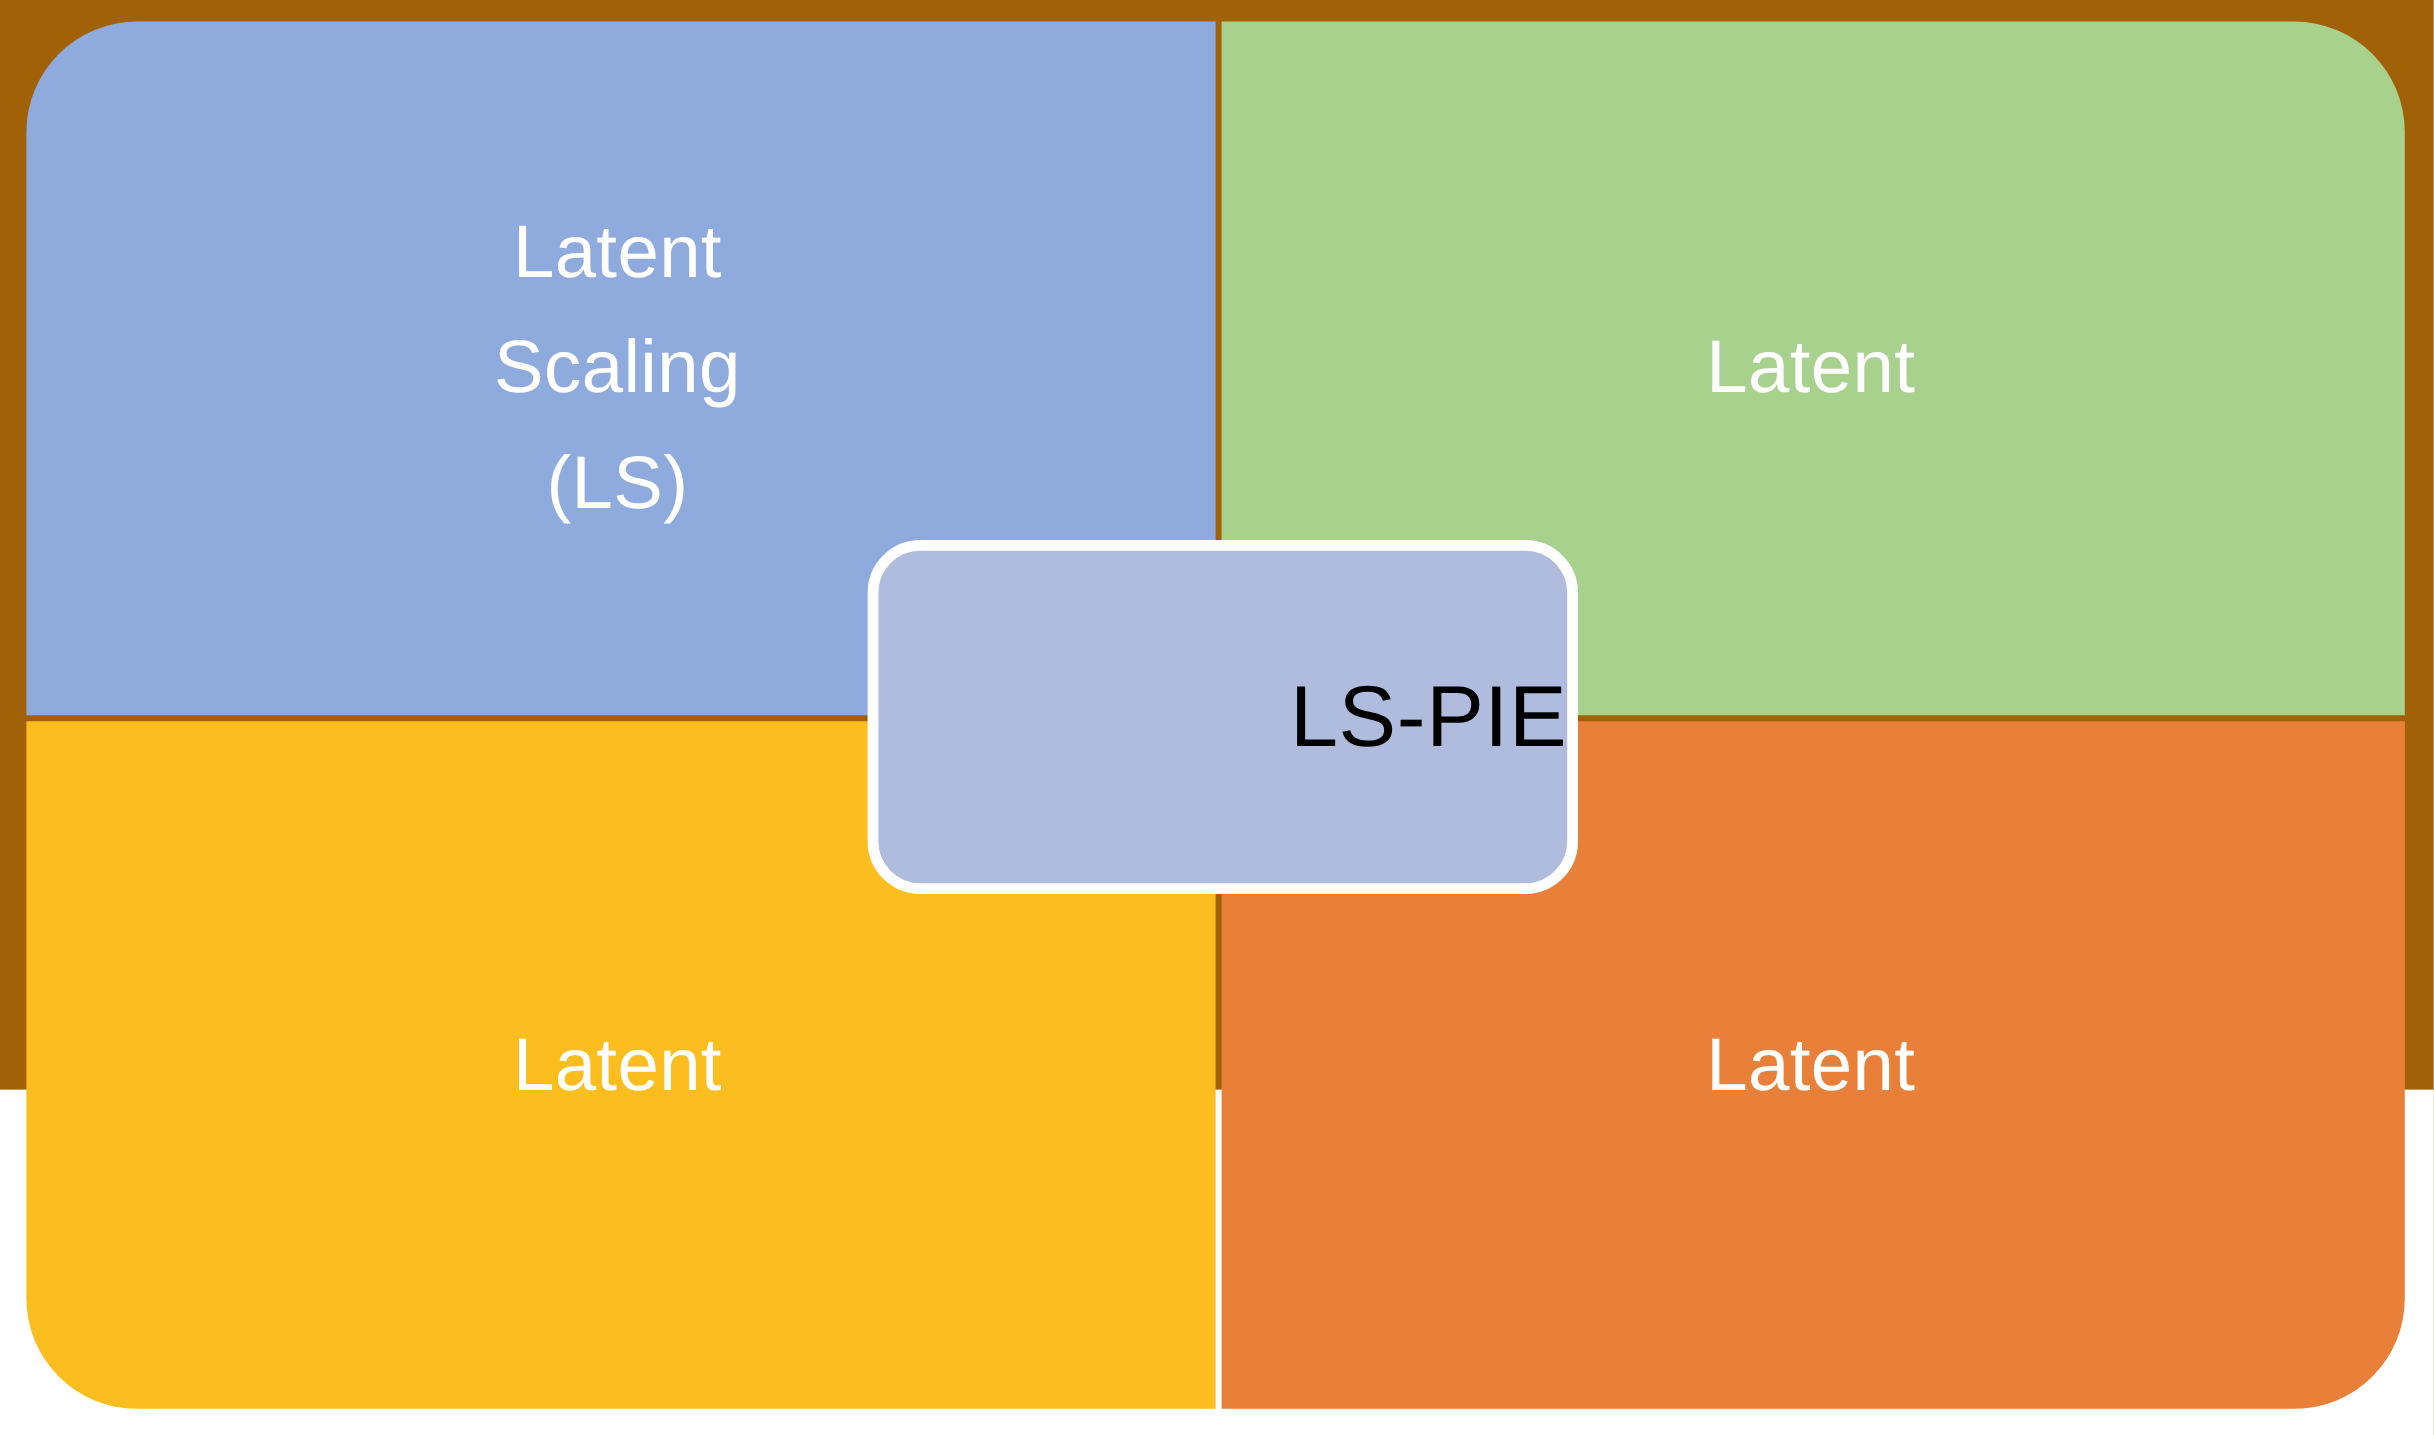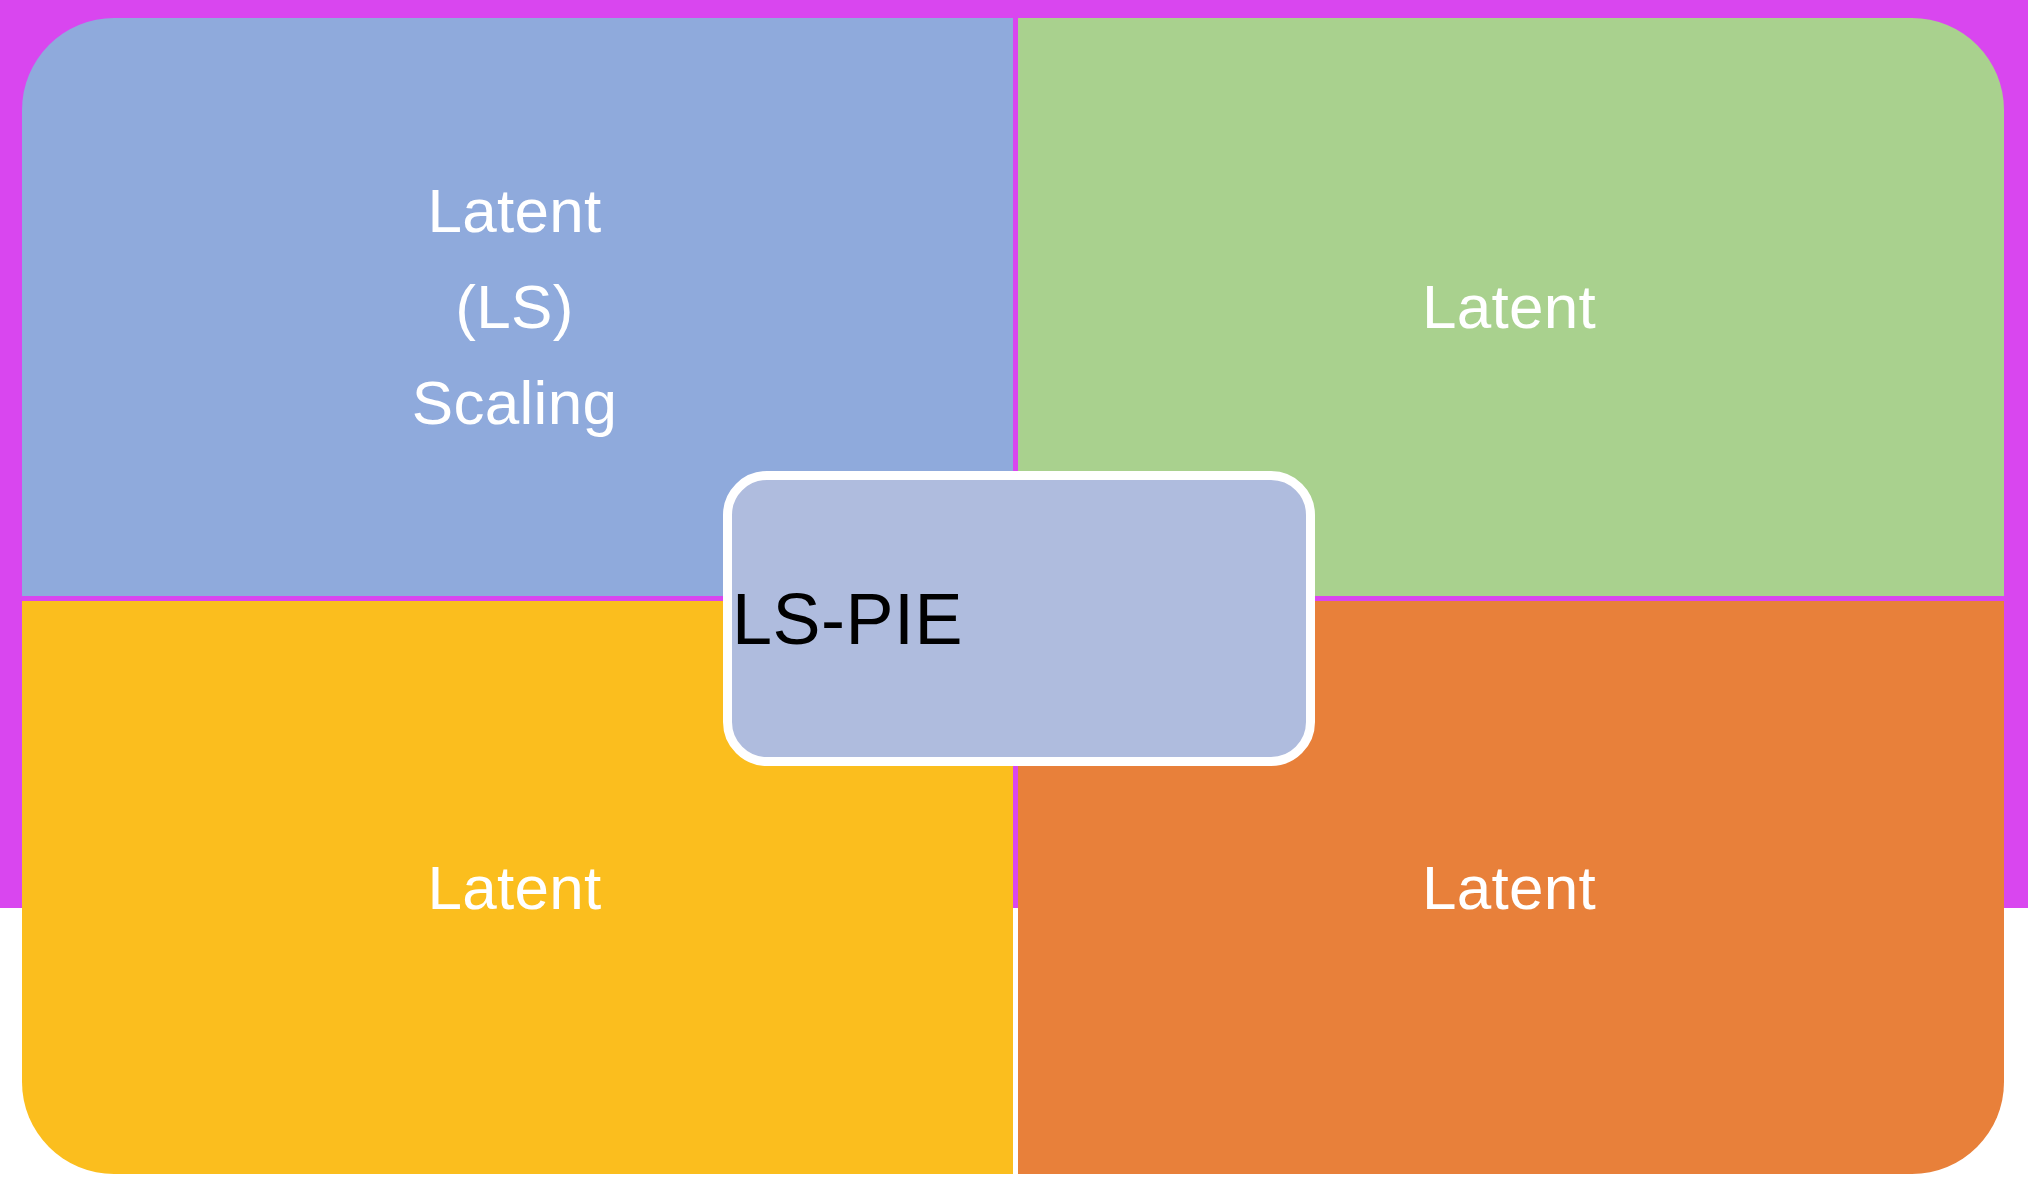--- a/index.html
+++ b/index.html
@@ -11,21 +11,21 @@
     width: 2028px;
     height: 1196px;
     overflow: hidden;
     font-family: "Liberation Sans", sans-serif;
   }
 
   #diagram-root {
     position: relative;
     width: 2028px;
     height: 908px;
-    background: #d946ef;
+    background: #a16207;
   }
 
   
   .quadrant-grid {
     position: absolute;
     left: 22px;
     top: 18px;
     width: 1982px;
     height: 1156px;
   }
@@ -97,30 +97,30 @@
     height: 573px;
     background: #E8803A;
     border-radius: 0 0 92px 0;
   }
   #quadrant-latent-condensing .q-lines { padding-right: 4px; }
 
   
   #center-hub {
     position: absolute;
     left: 723px;
-    top: 471px;
+    top: 450px;
     width: 592px;
     height: 295px;
     box-sizing: border-box;
     background: #AFBCDE;
     border: 9px solid #FFFFFF;
     border-radius: 44px;
     display: flex;
     align-items: center;
-    justify-content: flex-start;
+    justify-content: flex-end;
   }
 
   #center-hub-label {
     color: #000000;
     font-size: 72px;
     line-height: 80px;
     font-weight: 400;
     letter-spacing: 0.5px;
     white-space: nowrap;
   }
@@ -128,22 +128,22 @@
 </head>
 <body>
 
 <div id="diagram-root">
 
   <div class="quadrant-grid">
 
     <div class="quadrant" id="quadrant-latent-scaling">
       <div class="q-lines">
         <span class="q-line">Latent</span>
+        <span class="q-line">Scaling</span>
         <span class="q-line">(LS)</span>
-        <span class="q-line">Scaling</span>
       </div>
     </div>
 
     <div class="quadrant" id="quadrant-latent-ranking">
       <div class="q-lines">
         <span class="q-line">Latent</span>
       </div>
     </div>
 
     <div class="quadrant" id="quadrant-latent-clustering">

